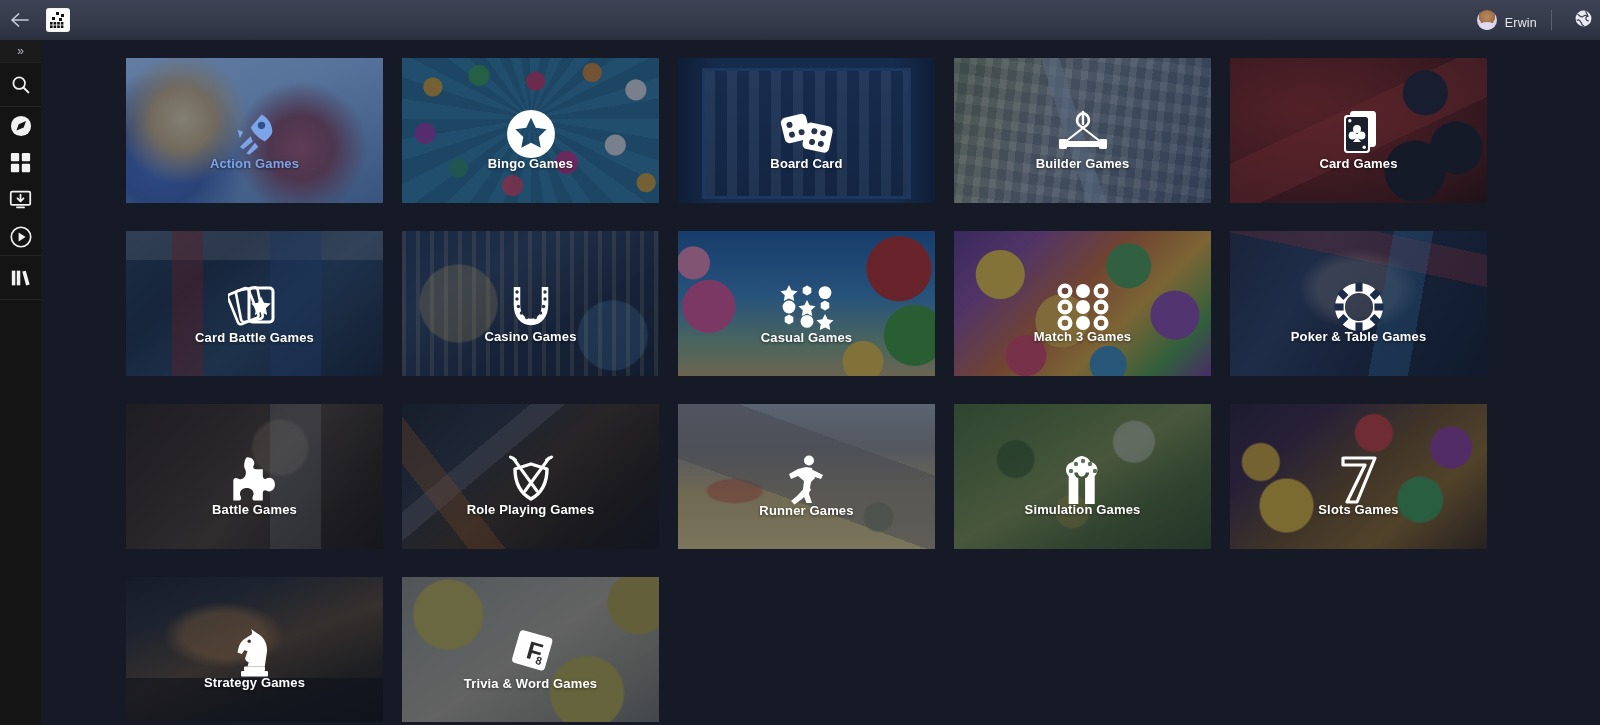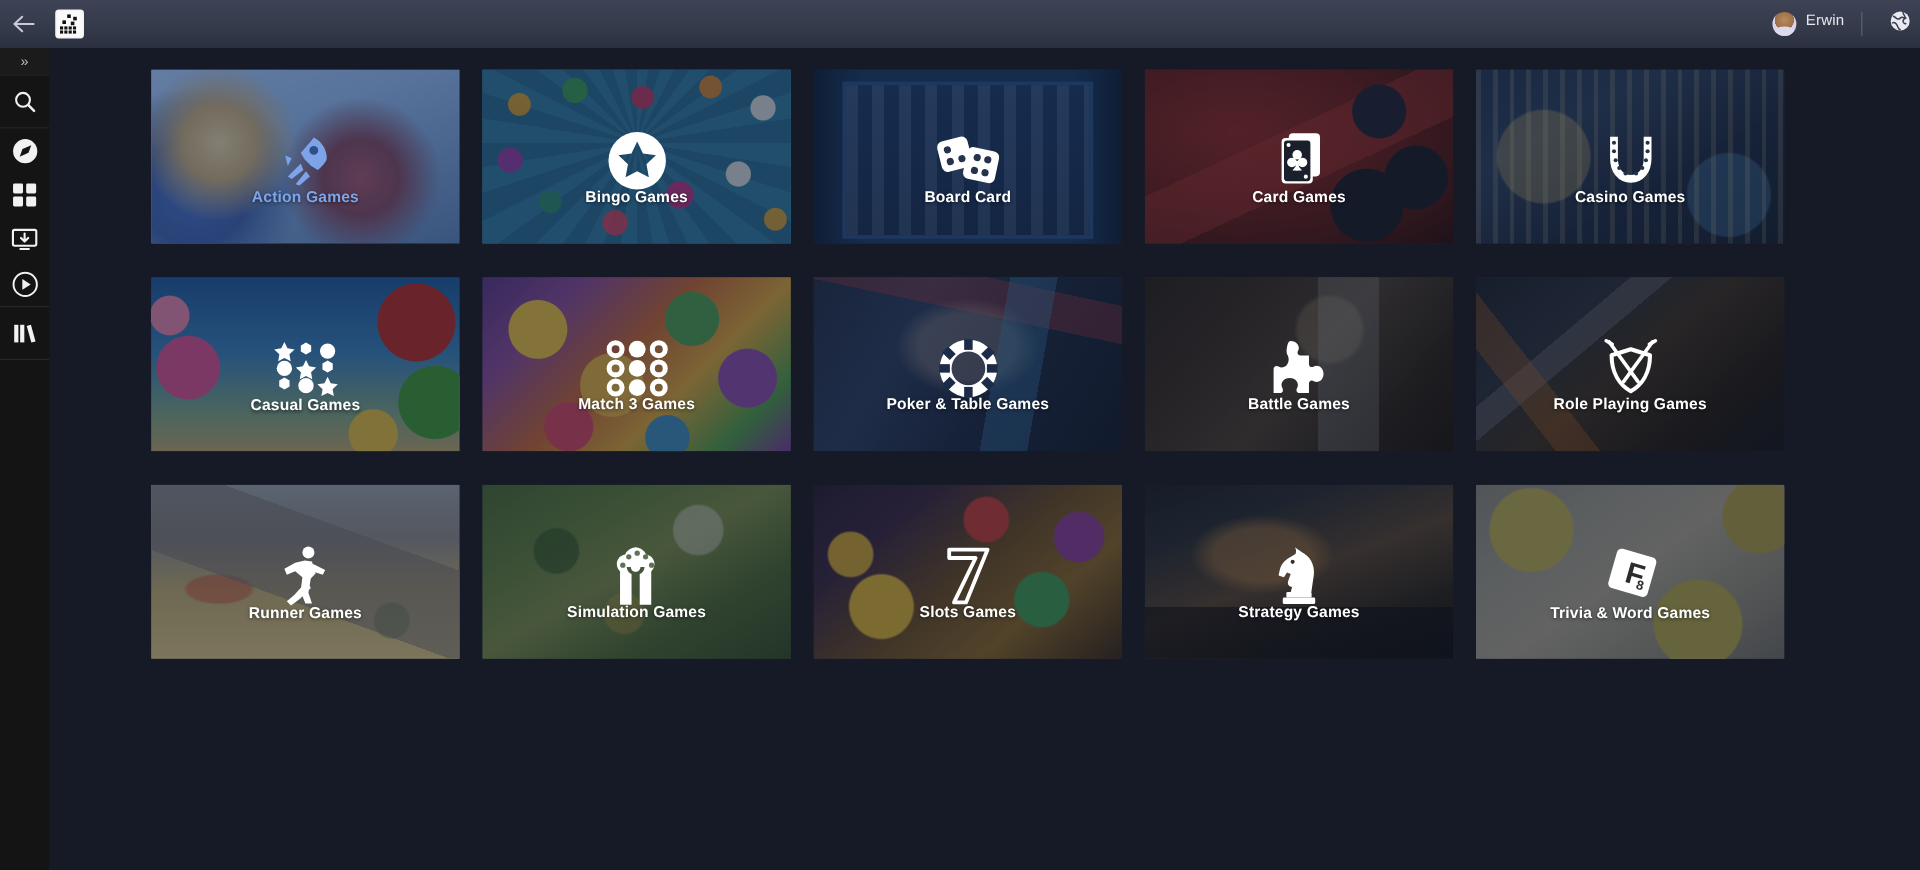--- a/index.html
+++ b/index.html
@@ -28,21 +28,21 @@
     width: 24px; height: 24px;
     margin-left: 6px;
     border-radius: 3px;
     background: #f2f2f2;
     display: flex; align-items: center; justify-content: center;
     overflow: hidden;
     cursor: pointer;
   }
   .tb-spacer { flex: 1 1 auto; }
   .tb-user {
-    display: flex; align-items: flex-start; gap: 8px;
+    display: flex; align-items: flex-end; gap: 8px;
     padding-right: 2px; cursor: pointer;
   }
   .tb-avatar {
     width: 20px; height: 20px; border-radius: 50%;
     background: radial-gradient(circle at 50% 34%, #b98a5e 0%, #9d6e45 48%, #d9d4ea 49%, #cfc8e4 100%);
     overflow: hidden; position: relative;
   }
   .tb-avatar::after {
     content: ""; position: absolute; left: 2px; right: 2px; bottom: 0; height: 8px;
     background: #ded9ef; border-radius: 50% 50% 0 0;
@@ -491,20 +491,35 @@
             <circle cx="34" cy="22" r="3" fill="#26334d"></circle>
             <circle cx="43" cy="22" r="3" fill="#26334d"></circle>
             <circle cx="34" cy="33" r="3" fill="#26334d"></circle>
             <circle cx="43" cy="33" r="3" fill="#26334d"></circle>
           </g>
         </svg>
       </div>
       <div class="label">Board Card</div>
     </div>
 
+    <div class="tile">
+      <div class="art art-builder"></div>
+      <div class="veil"></div>
+      <div class="icon">
+        <svg width="52" height="48" viewBox="0 0 52 48">
+          <path d="M26 2 L26 14" stroke="#ffffff" stroke-width="2.4" stroke-linecap="round"></path>
+          <path d="M26 3 C20 5 18.5 11 22 15 L26 18 L30 15 C33.5 11 32 5 26 3Z" fill="none" stroke="#ffffff" stroke-width="2.6" stroke-linejoin="round"></path>
+          <path d="M26 18 L8 32 M26 18 L44 32" stroke="#ffffff" stroke-width="2.2"></path>
+          <rect x="4" y="31" width="44" height="6" rx="1" fill="#ffffff"></rect>
+          <rect x="2" y="29" width="8" height="10" rx="1.4" fill="#ffffff"></rect>
+          <rect x="42" y="29" width="8" height="10" rx="1.4" fill="#ffffff"></rect>
+        </svg>
+      </div>
+      <div class="label">Builder Games</div>
+    </div>
 
     <div class="tile">
       <div class="art art-card"></div>
       <div class="veil"></div>
       <div class="icon">
         <svg width="46" height="50" viewBox="0 0 46 50">
           <rect x="14" y="2" width="26" height="36" rx="3.4" fill="#ffffff"></rect>
           <rect x="8" y="6" width="26" height="38" rx="3.4" fill="#ffffff" stroke="#2a1216" stroke-width="0"></rect>
           <rect x="10" y="8" width="22" height="34" rx="2.6" fill="#1b1f2c"></rect>
           <circle cx="13.8" cy="11.8" r="1.7" fill="#ffffff"></circle>
@@ -514,20 +529,37 @@
             <circle cx="-4.4" cy="1.4" r="4"></circle>
             <circle cx="4.4" cy="1.4" r="4"></circle>
             <rect x="-1.3" y="0" width="2.6" height="8"></rect>
             <path d="M-4 8 L4 8 L0 3 Z"></path>
           </g>
         </svg>
       </div>
       <div class="label">Card Games</div>
     </div>
 
+    <div class="tile">
+      <div class="art art-cardbattle"></div>
+      <div class="veil"></div>
+      <div class="icon">
+        <svg width="54" height="50" viewBox="0 0 54 50">
+          <g transform="rotate(-22 16 26)">
+            <rect x="5" y="8" width="22" height="32" rx="3" fill="none" stroke="#ffffff" stroke-width="2.6"></rect>
+          </g>
+          <g transform="rotate(-11 20 26)">
+            <rect x="11" y="7" width="22" height="32" rx="3" fill="none" stroke="#ffffff" stroke-width="2.6"></rect>
+          </g>
+          <rect x="21" y="6" width="24" height="34" rx="3.4" fill="none" stroke="#ffffff" stroke-width="3"></rect>
+          <path d="M33 14.5l3 6.2 6.8.9-4.9 4.7 1.2 6.8-6.1-3.2-6.1 3.2 1.2-6.8-4.9-4.7 6.8-.9z" fill="#ffffff"></path>
+        </svg>
+      </div>
+      <div class="label low">Card Battle Games</div>
+    </div>
 
     <div class="tile">
       <div class="art art-casino"></div>
       <div class="veil"></div>
       <div class="icon">
         <svg width="46" height="48" viewBox="0 0 46 48">
           <path d="M9 4 L9 22 C9 32 14.5 39 23 39 C31.5 39 37 32 37 22 L37 4" fill="none" stroke="#ffffff" stroke-width="6.5" stroke-linecap="butt"></path>
           <g fill="#25324a">
             <circle cx="9" cy="9" r="1.7"></circle>
               <circle cx="9" cy="16" r="1.7"></circle>

